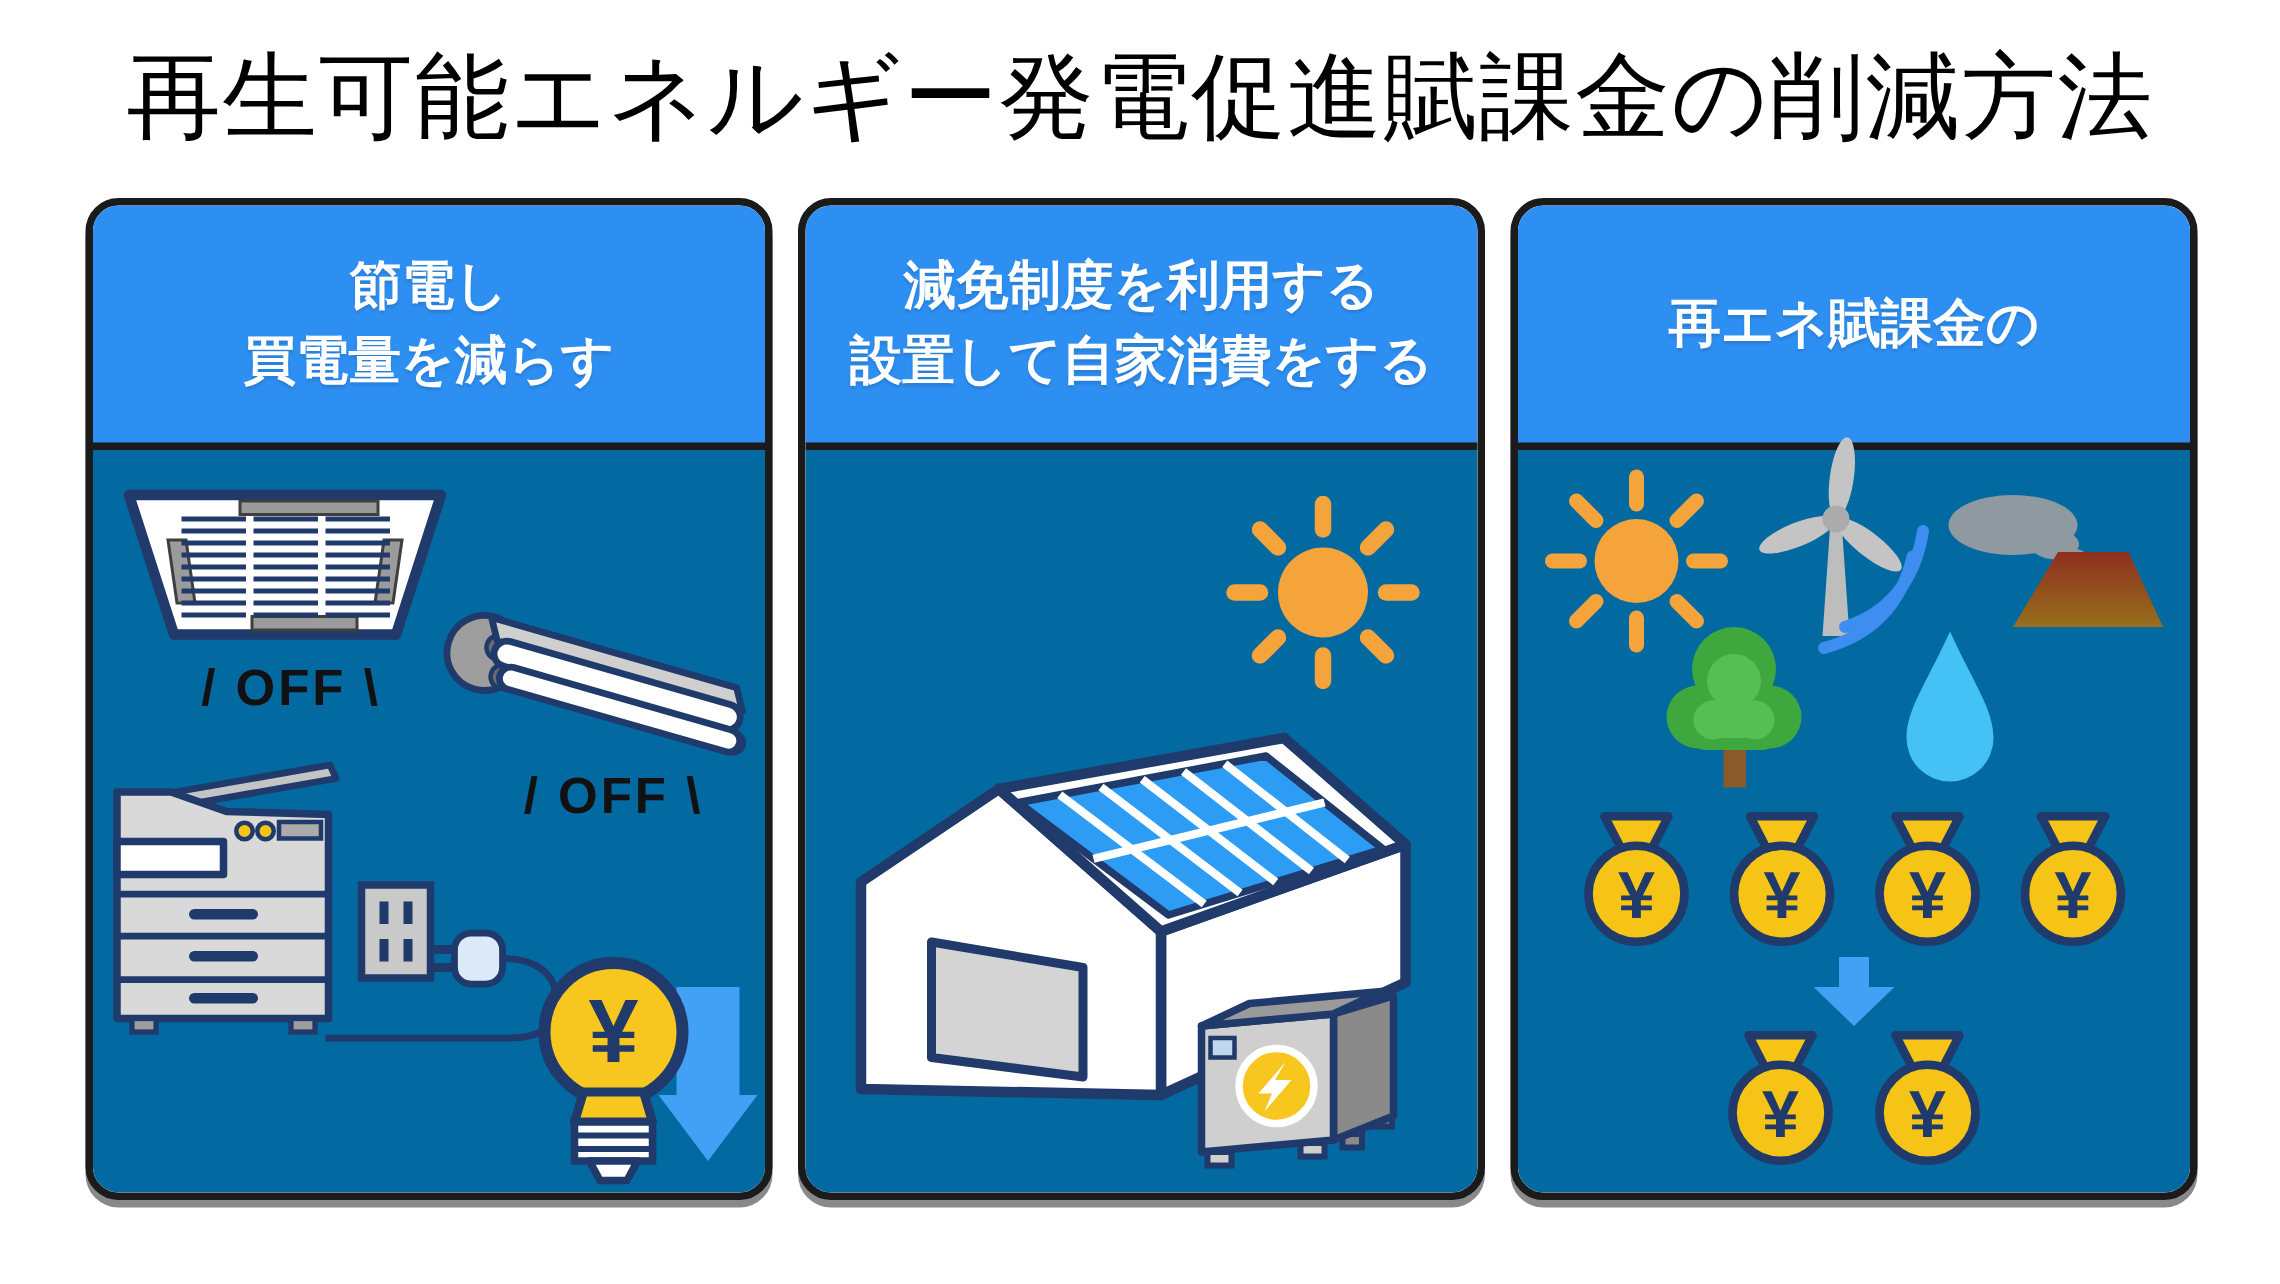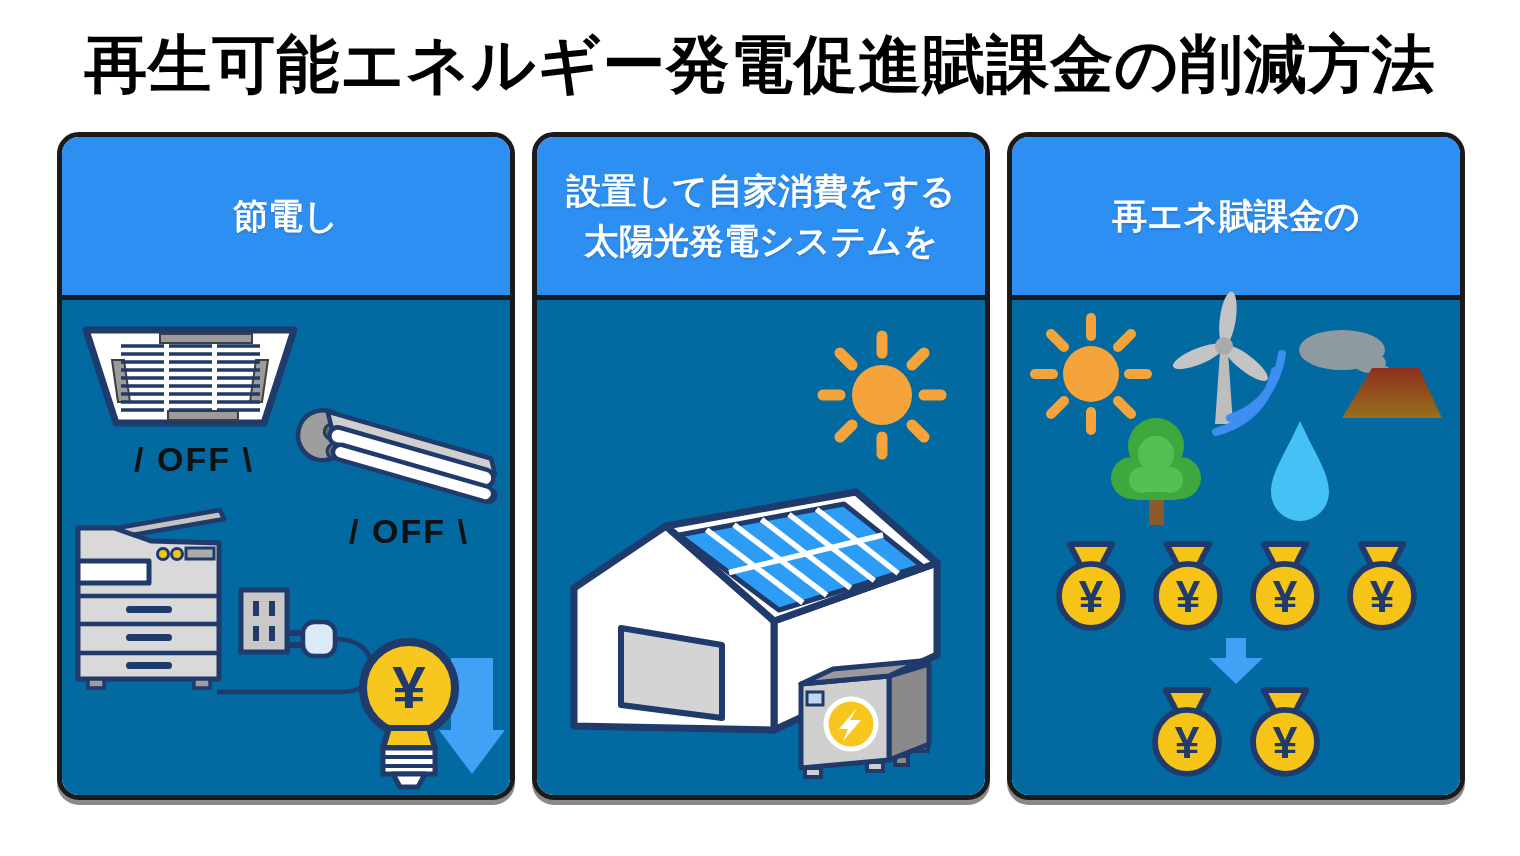--- a/index.html
+++ b/index.html
@@ -2,21 +2,21 @@
 <html><head>
 <meta charset="utf-8">
 <style>
   html,body{margin:0;padding:0;}
   body{
     width:1520px;height:856px;background:#ffffff;position:relative;
     font-family:"Liberation Sans","DejaVu Sans",sans-serif;overflow:hidden;
   }
   .title{
     position:absolute;left:0;top:22px;width:1520px;text-align:center;
-    font-size:63px;font-weight:700;color:#000;letter-spacing:1px;
+    font-size:63px;font-weight:400;color:#000;letter-spacing:1px;
   }
   .panels{position:absolute;left:57px;top:132px;display:flex;gap:17px;}
   .panel{
     width:448px;height:658px;background:#fff;border:5px solid #1b1b1b;
     border-radius:22px;overflow:hidden;box-shadow:0 5px 0 rgba(40,40,40,.55);
     display:flex;flex-direction:column;
   }
   .panel-header{
     height:158px;background:#2e8ff2;border-bottom:5px solid #1b1b1b;
     display:flex;flex-direction:column;justify-content:center;align-items:center;
@@ -49,20 +49,21 @@
   </defs>
 </svg>
 
 <div class="title">再生可能エネルギー発電促進賦課金の削減方法</div>
 
 <div class="panels">
 
   <div class="panel">
     <div class="panel-header">
       <div>節電し</div>
+      <div>買電量を減らす</div>
     </div>
     <div class="panel-body">
 
       <svg class="abs" style="left:18px;top:24px" width="220" height="105" viewBox="0 0 220 105">
         <path d="M6 6 L214 6 L184 99 L36 99 Z" fill="#fff" stroke="#1f3a6b" stroke-width="7" stroke-linejoin="round"></path>
         <rect x="80" y="10" width="92" height="9" fill="#9b9b9b" stroke="#3f3f3f" stroke-width="2"></rect>
         <rect x="88" y="87" width="70" height="9" fill="#9b9b9b" stroke="#3f3f3f" stroke-width="2"></rect>
         <polygon points="32,36 44,36 50,78 38,78" fill="#9b9b9b" stroke="#3f3f3f" stroke-width="2"></polygon>
         <polygon points="176,36 188,36 182,78 170,78" fill="#9b9b9b" stroke="#3f3f3f" stroke-width="2"></polygon>
         <g stroke="#1f3a6b" stroke-width="3.4">
@@ -128,22 +129,22 @@
         <path d="M26 127 H78 M26 136 H78" stroke="#1f3a6b" stroke-width="4"></path>
         <polygon points="36,144 68,144 61,157 43,157" fill="#fff" stroke="#1f3a6b" stroke-width="5" stroke-linejoin="round"></polygon>
         <text x="52" y="78" text-anchor="middle" font-size="60" font-weight="bold" fill="#1f3a6b">¥</text>
       </svg>
 
     </div>
   </div>
 
   <div class="panel">
     <div class="panel-header">
+      <div>減免制度を利用する</div>
       <div>設置して自家消費をする</div>
-      <div>太陽光発電システムを</div>
     </div>
     <div class="panel-body">
 
       <svg class="abs" style="left:280px;top:30px" width="130" height="130" viewBox="0 0 130 130">
         <circle cx="65" cy="65" r="30" fill="#f5a43c"></circle>
         <g stroke="#f5a43c" stroke-width="11" stroke-linecap="round">
           <line x1="107" y1="65" x2="124" y2="65"></line>
             <line x1="23" y1="65" x2="6" y2="65"></line>
           <line x1="65" y1="23" x2="65" y2="6"></line>
             <line x1="65" y1="107" x2="65" y2="124"></line>

